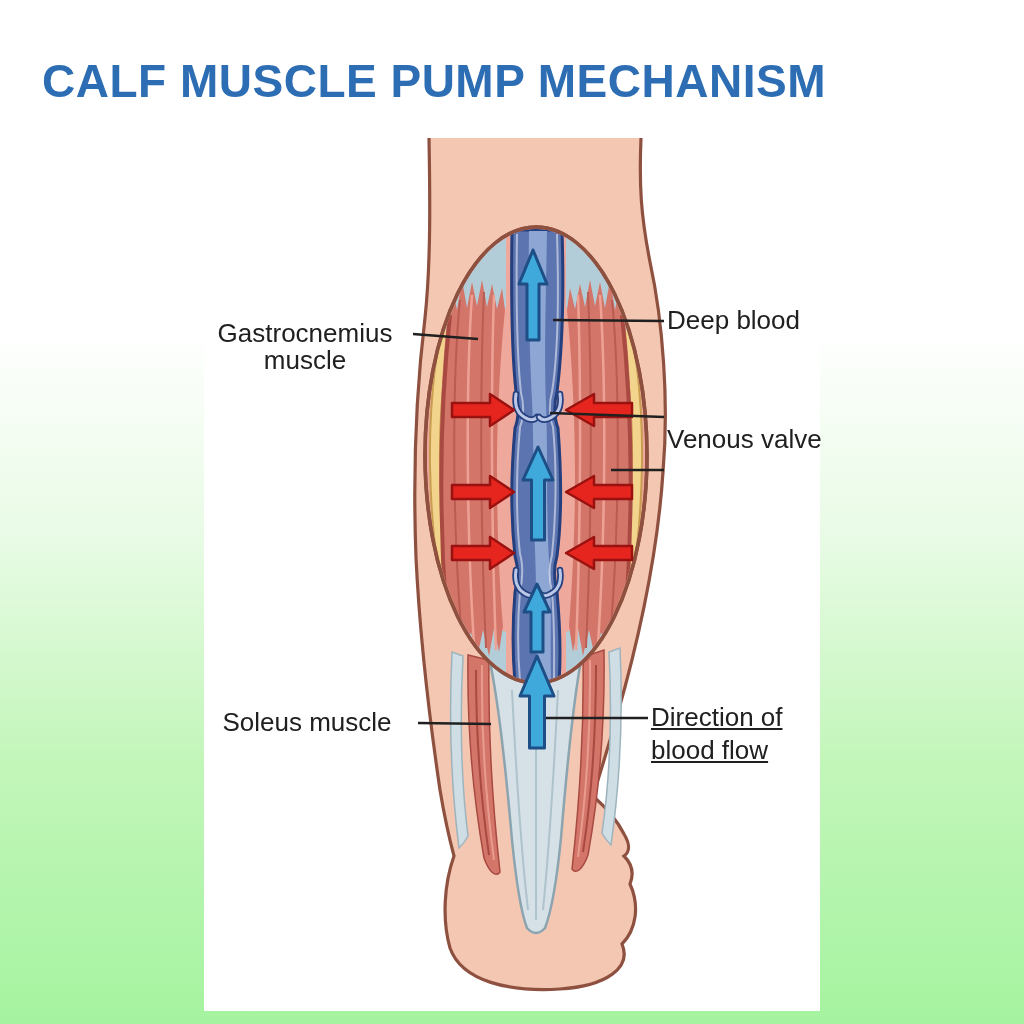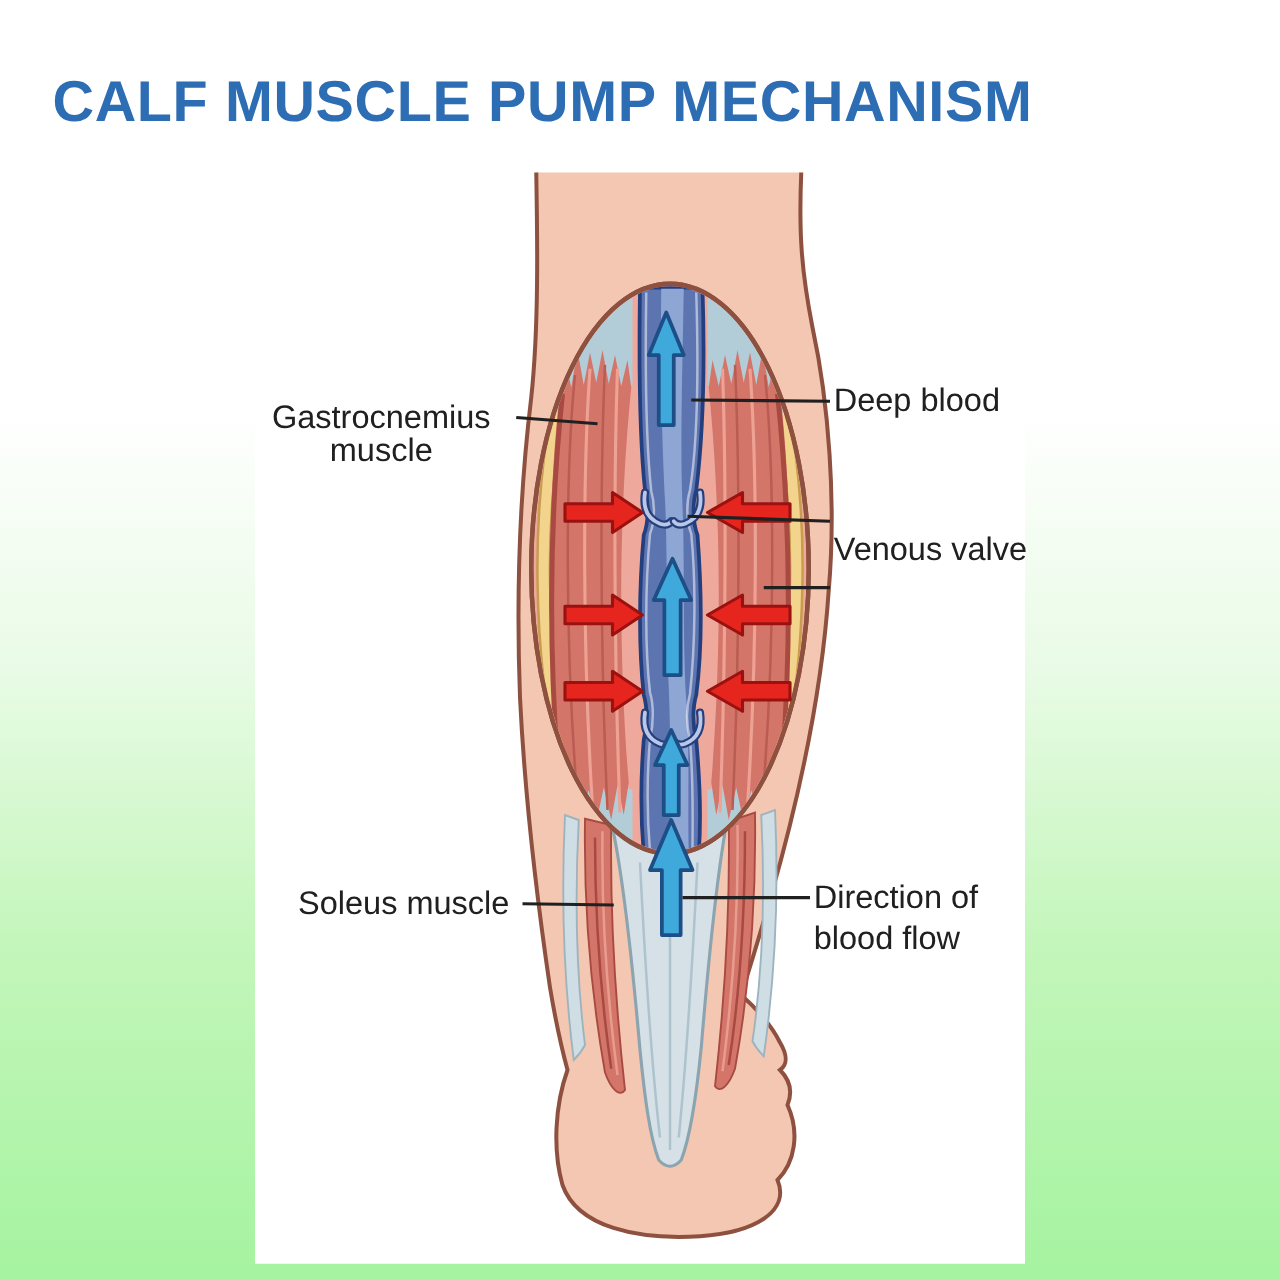--- a/index.html
+++ b/index.html
@@ -23,22 +23,22 @@
   }
   .label{
     position:absolute;font-size:26px;line-height:27px;
     color:var(--label_text,#202020);white-space:pre-line;
   }
   .label.right{text-align:center;}
   .lbl-gastro{left:204px;top:320px;width:202px;}
   .lbl-deepvein{left:667px;top:307px;}
   .lbl-valve{left:667px;top:426px;}
   .lbl-contraction{left:667px;top:456px;}
-  .lbl-soleus{left:204px;top:709px;width:206px;margin-left:16px;}
-  .lbl-bloodflow{left:651px;top:701px;line-height:33px;}
+  .lbl-soleus{left:204px;top:709px;width:206px;}
+  .lbl-bloodflow{left:651px;top:701px;line-height:33px;text-decoration:underline;}
   svg{position:absolute;left:0;top:0;}
 </style>
 </head>
 <body>
 
 <div class="stage">
   <div class="panel"></div>
 
   <div class="title">CALF MUSCLE PUMP MECHANISM</div>
 

